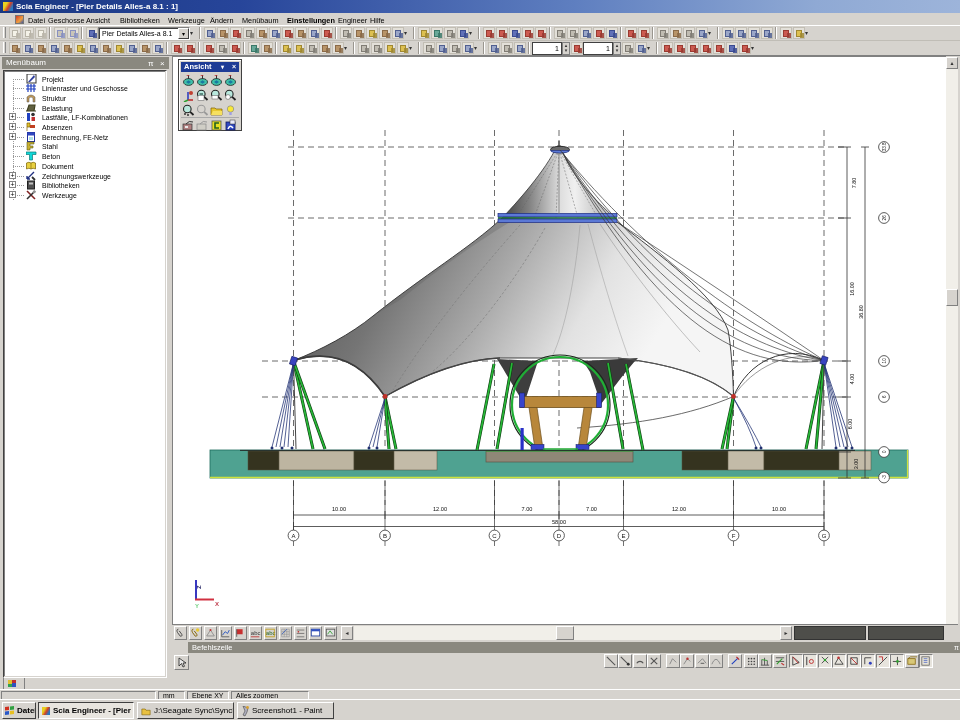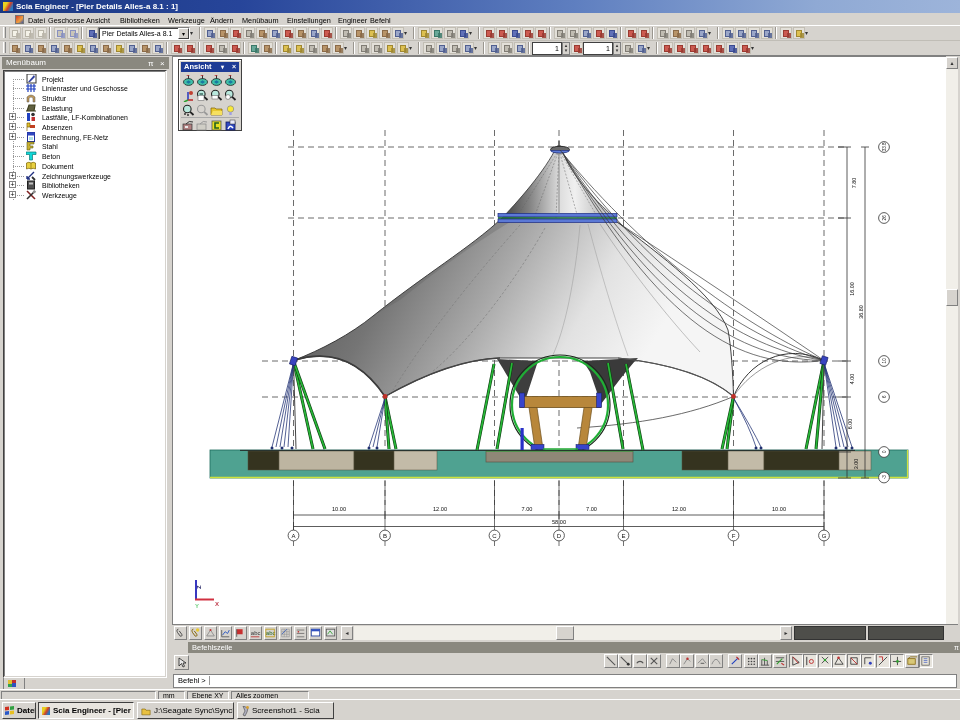--- a/index.html
+++ b/index.html
@@ -52,23 +52,23 @@
     </div>
     <div id="menubar" class="abs">
       <span style="left:15px;top:1.5px;width:9px;height:9px;background:linear-gradient(135deg,#d04028,#f0a040 60%,#3858a8);border:1px solid #777;"></span>
       <span style="left:28px;">Datei</span>
       <span style="left:48px;">Geschosse</span>
       <span style="left:86px;">Ansicht</span>
       <span style="left:120px;">Bibliotheken</span>
       <span style="left:168px;">Werkzeuge</span>
       <span style="left:210px;">Ändern</span>
       <span style="left:242px;">Menübaum</span>
-      <span style="left:287px;">Einstellungen</span>
+      <span style="left:287px;font-weight:bold;">Einstellungen</span>
       <span style="left:338px;">Engineer</span>
-      <span style="left:370px;">Befehl</span>
+      <span style="left:370px;">Hilfe</span>
     </div>
     <div class="tbrow abs" id="tb1" style="top:26px;border-bottom:1px solid #c0bdb6;">
       <div style="position:absolute;left:2px;top:1px;white-space:nowrap;"><span class="grip"></span><span class="ic" style="width:12px;"><i style="position:absolute;left:2px;top:2px;width:6px;height:7px;background:#f4f2e8;border:1px solid #b8b4a8;"></i><i style="position:absolute;left:6px;top:5px;width:4px;height:5px;background:#b8b4a8;opacity:.85;"></i></span><span class="ic" style="width:12px;"><i style="position:absolute;left:2px;top:2px;width:6px;height:7px;background:#f4f2e8;border:1px solid #b8b4a8;"></i><i style="position:absolute;left:6px;top:5px;width:4px;height:5px;background:#b8b4a8;opacity:.85;"></i></span><span class="ic" style="width:12px;"><i style="position:absolute;left:2px;top:2px;width:6px;height:7px;background:#f4f2e8;border:1px solid #b8b4a8;"></i><i style="position:absolute;left:6px;top:5px;width:4px;height:5px;background:#b8b4a8;opacity:.85;"></i></span><span class="tsep"></span><span class="ic" style="width:12px;"><i style="position:absolute;left:2px;top:2px;width:6px;height:7px;background:#c8c4b8;border:1px solid #8890c0;"></i><i style="position:absolute;left:6px;top:5px;width:4px;height:5px;background:#8890c0;opacity:.85;"></i></span><span class="ic" style="width:12px;"><i style="position:absolute;left:2px;top:2px;width:6px;height:7px;background:#c8c4b8;border:1px solid #8890c0;"></i><i style="position:absolute;left:6px;top:5px;width:4px;height:5px;background:#8890c0;opacity:.85;"></i></span><span class="tsep"></span><span class="ic" style="width:12px;"><i style="position:absolute;left:2px;top:2px;width:6px;height:7px;background:#6070b8;border:1px solid #3a4a90;"></i><i style="position:absolute;left:6px;top:5px;width:4px;height:5px;background:#3a4a90;opacity:.85;"></i></span><span style="display:inline-block;width:92px;height:13px;background:#fff;border:1px solid #808080;border-bottom-color:#fff;border-right-color:#fff;box-shadow:inset 1px 1px 0 #404040;font-size:7px;line-height:12px;padding-left:3px;vertical-align:top;">Pier Details Alles-a 8.1<span style="float:right;width:11px;height:11px;background:#d6d3ce;border:1px solid #fff;border-bottom-color:#404040;border-right-color:#404040;font-size:6px;line-height:10px;text-align:center;">▾</span></span><span class="dd">▾</span><span class="tsep"></span><span class="ic" style="width:12px;"><i style="position:absolute;left:2px;top:2px;width:6px;height:7px;background:#9aa6c8;border:1px solid #505f90;"></i><i style="position:absolute;left:6px;top:5px;width:4px;height:5px;background:#505f90;opacity:.85;"></i></span><span class="ic" style="width:12px;"><i style="position:absolute;left:2px;top:2px;width:6px;height:7px;background:#b89468;border:1px solid #8a6a48;"></i><i style="position:absolute;left:6px;top:5px;width:4px;height:5px;background:#8a6a48;opacity:.85;"></i></span><span class="ic" style="width:12px;"><i style="position:absolute;left:2px;top:2px;width:6px;height:7px;background:#cc5a50;border:1px solid #9a3a30;"></i><i style="position:absolute;left:6px;top:5px;width:4px;height:5px;background:#9a3a30;opacity:.85;"></i></span><span class="ic" style="width:12px;"><i style="position:absolute;left:2px;top:2px;width:6px;height:7px;background:#c0bcb2;border:1px solid #807c74;"></i><i style="position:absolute;left:6px;top:5px;width:4px;height:5px;background:#807c74;opacity:.85;"></i></span><span class="ic" style="width:12px;"><i style="position:absolute;left:2px;top:2px;width:6px;height:7px;background:#b89468;border:1px solid #8a6a48;"></i><i style="position:absolute;left:6px;top:5px;width:4px;height:5px;background:#8a6a48;opacity:.85;"></i></span><span class="ic" style="width:12px;"><i style="position:absolute;left:2px;top:2px;width:6px;height:7px;background:#9aa6c8;border:1px solid #505f90;"></i><i style="position:absolute;left:6px;top:5px;width:4px;height:5px;background:#505f90;opacity:.85;"></i></span><span class="ic" style="width:12px;"><i style="position:absolute;left:2px;top:2px;width:6px;height:7px;background:#cc5a50;border:1px solid #9a3a30;"></i><i style="position:absolute;left:6px;top:5px;width:4px;height:5px;background:#9a3a30;opacity:.85;"></i></span><span class="ic" style="width:12px;"><i style="position:absolute;left:2px;top:2px;width:6px;height:7px;background:#b89468;border:1px solid #8a6a48;"></i><i style="position:absolute;left:6px;top:5px;width:4px;height:5px;background:#8a6a48;opacity:.85;"></i></span><span class="ic" style="width:12px;"><i style="position:absolute;left:2px;top:2px;width:6px;height:7px;background:#9aa6c8;border:1px solid #505f90;"></i><i style="position:absolute;left:6px;top:5px;width:4px;height:5px;background:#505f90;opacity:.85;"></i></span><span class="ic" style="width:12px;"><i style="position:absolute;left:2px;top:2px;width:6px;height:7px;background:#cc5a50;border:1px solid #9a3a30;"></i><i style="position:absolute;left:6px;top:5px;width:4px;height:5px;background:#9a3a30;opacity:.85;"></i></span><span class="tsep"></span><span class="ic" style="width:12px;"><i style="position:absolute;left:2px;top:2px;width:6px;height:7px;background:#c0bcb2;border:1px solid #807c74;"></i><i style="position:absolute;left:6px;top:5px;width:4px;height:5px;background:#807c74;opacity:.85;"></i></span><span class="ic" style="width:12px;"><i style="position:absolute;left:2px;top:2px;width:6px;height:7px;background:#b89468;border:1px solid #8a6a48;"></i><i style="position:absolute;left:6px;top:5px;width:4px;height:5px;background:#8a6a48;opacity:.85;"></i></span><span class="ic" style="width:12px;"><i style="position:absolute;left:2px;top:2px;width:6px;height:7px;background:#ddc050;border:1px solid #a08830;"></i><i style="position:absolute;left:6px;top:5px;width:4px;height:5px;background:#a08830;opacity:.85;"></i></span><span class="ic" style="width:12px;"><i style="position:absolute;left:2px;top:2px;width:6px;height:7px;background:#b89468;border:1px solid #8a6a48;"></i><i style="position:absolute;left:6px;top:5px;width:4px;height:5px;background:#8a6a48;opacity:.85;"></i></span><span class="ic" style="width:12px;"><i style="position:absolute;left:2px;top:2px;width:6px;height:7px;background:#9aa6c8;border:1px solid #505f90;"></i><i style="position:absolute;left:6px;top:5px;width:4px;height:5px;background:#505f90;opacity:.85;"></i></span><span class="dd">▾</span><span class="tsep"></span><span class="ic" style="width:12px;"><i style="position:absolute;left:2px;top:2px;width:6px;height:7px;background:#ddc050;border:1px solid #a08830;"></i><i style="position:absolute;left:6px;top:5px;width:4px;height:5px;background:#a08830;opacity:.85;"></i></span><span class="ic" style="width:12px;"><i style="position:absolute;left:2px;top:2px;width:6px;height:7px;background:#68a898;border:1px solid #3a7868;"></i><i style="position:absolute;left:6px;top:5px;width:4px;height:5px;background:#3a7868;opacity:.85;"></i></span><span class="ic" style="width:12px;"><i style="position:absolute;left:2px;top:2px;width:6px;height:7px;background:#c0bcb2;border:1px solid #807c74;"></i><i style="position:absolute;left:6px;top:5px;width:4px;height:5px;background:#807c74;opacity:.85;"></i></span><span class="ic" style="width:12px;"><i style="position:absolute;left:2px;top:2px;width:6px;height:7px;background:#6070b8;border:1px solid #3a4a90;"></i><i style="position:absolute;left:6px;top:5px;width:4px;height:5px;background:#3a4a90;opacity:.85;"></i></span><span class="dd">▾</span><span class="tsep"></span><span class="ic" style="width:12px;"><i style="position:absolute;left:2px;top:2px;width:6px;height:7px;background:#cc5a50;border:1px solid #9a3a30;"></i><i style="position:absolute;left:6px;top:5px;width:4px;height:5px;background:#9a3a30;opacity:.85;"></i></span><span class="ic" style="width:12px;"><i style="position:absolute;left:2px;top:2px;width:6px;height:7px;background:#cc5a50;border:1px solid #9a3a30;"></i><i style="position:absolute;left:6px;top:5px;width:4px;height:5px;background:#9a3a30;opacity:.85;"></i></span><span class="ic" style="width:12px;"><i style="position:absolute;left:2px;top:2px;width:6px;height:7px;background:#6070b8;border:1px solid #3a4a90;"></i><i style="position:absolute;left:6px;top:5px;width:4px;height:5px;background:#3a4a90;opacity:.85;"></i></span><span class="ic" style="width:12px;"><i style="position:absolute;left:2px;top:2px;width:6px;height:7px;background:#cc5a50;border:1px solid #9a3a30;"></i><i style="position:absolute;left:6px;top:5px;width:4px;height:5px;background:#9a3a30;opacity:.85;"></i></span><span class="ic" style="width:12px;"><i style="position:absolute;left:2px;top:2px;width:6px;height:7px;background:#cc5a50;border:1px solid #9a3a30;"></i><i style="position:absolute;left:6px;top:5px;width:4px;height:5px;background:#9a3a30;opacity:.85;"></i></span><span class="tsep"></span><span class="ic" style="width:12px;"><i style="position:absolute;left:2px;top:2px;width:6px;height:7px;background:#c0bcb2;border:1px solid #807c74;"></i><i style="position:absolute;left:6px;top:5px;width:4px;height:5px;background:#807c74;opacity:.85;"></i></span><span class="ic" style="width:12px;"><i style="position:absolute;left:2px;top:2px;width:6px;height:7px;background:#c0bcb2;border:1px solid #807c74;"></i><i style="position:absolute;left:6px;top:5px;width:4px;height:5px;background:#807c74;opacity:.85;"></i></span><span class="ic" style="width:12px;"><i style="position:absolute;left:2px;top:2px;width:6px;height:7px;background:#9aa6c8;border:1px solid #505f90;"></i><i style="position:absolute;left:6px;top:5px;width:4px;height:5px;background:#505f90;opacity:.85;"></i></span><span class="ic" style="width:12px;"><i style="position:absolute;left:2px;top:2px;width:6px;height:7px;background:#cc5a50;border:1px solid #9a3a30;"></i><i style="position:absolute;left:6px;top:5px;width:4px;height:5px;background:#9a3a30;opacity:.85;"></i></span><span class="ic" style="width:12px;"><i style="position:absolute;left:2px;top:2px;width:6px;height:7px;background:#6070b8;border:1px solid #3a4a90;"></i><i style="position:absolute;left:6px;top:5px;width:4px;height:5px;background:#3a4a90;opacity:.85;"></i></span><span class="tsep"></span><span class="ic" style="width:12px;"><i style="position:absolute;left:2px;top:2px;width:6px;height:7px;background:#cc5a50;border:1px solid #9a3a30;"></i><i style="position:absolute;left:6px;top:5px;width:4px;height:5px;background:#9a3a30;opacity:.85;"></i></span><span class="ic" style="width:12px;"><i style="position:absolute;left:2px;top:2px;width:6px;height:7px;background:#cc5a50;border:1px solid #9a3a30;"></i><i style="position:absolute;left:6px;top:5px;width:4px;height:5px;background:#9a3a30;opacity:.85;"></i></span><span class="tsep"></span><span class="ic" style="width:12px;"><i style="position:absolute;left:2px;top:2px;width:6px;height:7px;background:#c0bcb2;border:1px solid #807c74;"></i><i style="position:absolute;left:6px;top:5px;width:4px;height:5px;background:#807c74;opacity:.85;"></i></span><span class="ic" style="width:12px;"><i style="position:absolute;left:2px;top:2px;width:6px;height:7px;background:#b89468;border:1px solid #8a6a48;"></i><i style="position:absolute;left:6px;top:5px;width:4px;height:5px;background:#8a6a48;opacity:.85;"></i></span><span class="ic" style="width:12px;"><i style="position:absolute;left:2px;top:2px;width:6px;height:7px;background:#c0bcb2;border:1px solid #807c74;"></i><i style="position:absolute;left:6px;top:5px;width:4px;height:5px;background:#807c74;opacity:.85;"></i></span><span class="ic" style="width:12px;"><i style="position:absolute;left:2px;top:2px;width:6px;height:7px;background:#9aa6c8;border:1px solid #505f90;"></i><i style="position:absolute;left:6px;top:5px;width:4px;height:5px;background:#505f90;opacity:.85;"></i></span><span class="dd">▾</span><span class="tsep"></span><span class="ic" style="width:12px;"><i style="position:absolute;left:2px;top:2px;width:6px;height:7px;background:#9aa6c8;border:1px solid #505f90;"></i><i style="position:absolute;left:6px;top:5px;width:4px;height:5px;background:#505f90;opacity:.85;"></i></span><span class="ic" style="width:12px;"><i style="position:absolute;left:2px;top:2px;width:6px;height:7px;background:#9aa6c8;border:1px solid #505f90;"></i><i style="position:absolute;left:6px;top:5px;width:4px;height:5px;background:#505f90;opacity:.85;"></i></span><span class="ic" style="width:12px;"><i style="position:absolute;left:2px;top:2px;width:6px;height:7px;background:#9aa6c8;border:1px solid #505f90;"></i><i style="position:absolute;left:6px;top:5px;width:4px;height:5px;background:#505f90;opacity:.85;"></i></span><span class="ic" style="width:12px;"><i style="position:absolute;left:2px;top:2px;width:6px;height:7px;background:#9aa6c8;border:1px solid #505f90;"></i><i style="position:absolute;left:6px;top:5px;width:4px;height:5px;background:#505f90;opacity:.85;"></i></span><span class="tsep"></span><span class="ic" style="width:12px;"><i style="position:absolute;left:2px;top:2px;width:6px;height:7px;background:#cc5a50;border:1px solid #9a3a30;"></i><i style="position:absolute;left:6px;top:5px;width:4px;height:5px;background:#9a3a30;opacity:.85;"></i></span><span class="ic" style="width:12px;"><i style="position:absolute;left:2px;top:2px;width:6px;height:7px;background:#ddc050;border:1px solid #a08830;"></i><i style="position:absolute;left:6px;top:5px;width:4px;height:5px;background:#a08830;opacity:.85;"></i></span><span class="dd">▾</span></div>
     </div>
     <div class="tbrow abs" id="tb2" style="top:41px;border-bottom:1px solid #808080;">
       <div style="position:absolute;left:2px;top:1px;white-space:nowrap;"><span class="grip"></span><span class="ic" style="width:12px;"><i style="position:absolute;left:2px;top:2px;width:6px;height:7px;background:#b89468;border:1px solid #8a6a48;"></i><i style="position:absolute;left:6px;top:5px;width:4px;height:5px;background:#8a6a48;opacity:.85;"></i></span><span class="ic" style="width:12px;"><i style="position:absolute;left:2px;top:2px;width:6px;height:7px;background:#9aa6c8;border:1px solid #505f90;"></i><i style="position:absolute;left:6px;top:5px;width:4px;height:5px;background:#505f90;opacity:.85;"></i></span><span class="ic" style="width:12px;"><i style="position:absolute;left:2px;top:2px;width:6px;height:7px;background:#b89468;border:1px solid #8a6a48;"></i><i style="position:absolute;left:6px;top:5px;width:4px;height:5px;background:#8a6a48;opacity:.85;"></i></span><span class="ic" style="width:12px;"><i style="position:absolute;left:2px;top:2px;width:6px;height:7px;background:#9aa6c8;border:1px solid #505f90;"></i><i style="position:absolute;left:6px;top:5px;width:4px;height:5px;background:#505f90;opacity:.85;"></i></span><span class="ic" style="width:12px;"><i style="position:absolute;left:2px;top:2px;width:6px;height:7px;background:#b89468;border:1px solid #8a6a48;"></i><i style="position:absolute;left:6px;top:5px;width:4px;height:5px;background:#8a6a48;opacity:.85;"></i></span><span class="ic" style="width:12px;"><i style="position:absolute;left:2px;top:2px;width:6px;height:7px;background:#ddc050;border:1px solid #a08830;"></i><i style="position:absolute;left:6px;top:5px;width:4px;height:5px;background:#a08830;opacity:.85;"></i></span><span class="ic" style="width:12px;"><i style="position:absolute;left:2px;top:2px;width:6px;height:7px;background:#9aa6c8;border:1px solid #505f90;"></i><i style="position:absolute;left:6px;top:5px;width:4px;height:5px;background:#505f90;opacity:.85;"></i></span><span class="ic" style="width:12px;"><i style="position:absolute;left:2px;top:2px;width:6px;height:7px;background:#b89468;border:1px solid #8a6a48;"></i><i style="position:absolute;left:6px;top:5px;width:4px;height:5px;background:#8a6a48;opacity:.85;"></i></span><span class="ic" style="width:12px;"><i style="position:absolute;left:2px;top:2px;width:6px;height:7px;background:#ddc050;border:1px solid #a08830;"></i><i style="position:absolute;left:6px;top:5px;width:4px;height:5px;background:#a08830;opacity:.85;"></i></span><span class="ic" style="width:12px;"><i style="position:absolute;left:2px;top:2px;width:6px;height:7px;background:#9aa6c8;border:1px solid #505f90;"></i><i style="position:absolute;left:6px;top:5px;width:4px;height:5px;background:#505f90;opacity:.85;"></i></span><span class="ic" style="width:12px;"><i style="position:absolute;left:2px;top:2px;width:6px;height:7px;background:#b89468;border:1px solid #8a6a48;"></i><i style="position:absolute;left:6px;top:5px;width:4px;height:5px;background:#8a6a48;opacity:.85;"></i></span><span class="ic" style="width:12px;"><i style="position:absolute;left:2px;top:2px;width:6px;height:7px;background:#9aa6c8;border:1px solid #505f90;"></i><i style="position:absolute;left:6px;top:5px;width:4px;height:5px;background:#505f90;opacity:.85;"></i></span><span class="tsep"></span><span class="ic" style="width:12px;"><i style="position:absolute;left:2px;top:2px;width:6px;height:7px;background:#cc5a50;border:1px solid #9a3a30;"></i><i style="position:absolute;left:6px;top:5px;width:4px;height:5px;background:#9a3a30;opacity:.85;"></i></span><span class="ic" style="width:12px;"><i style="position:absolute;left:2px;top:2px;width:6px;height:7px;background:#cc5a50;border:1px solid #9a3a30;"></i><i style="position:absolute;left:6px;top:5px;width:4px;height:5px;background:#9a3a30;opacity:.85;"></i></span><span class="tsep"></span><span class="ic" style="width:12px;"><i style="position:absolute;left:2px;top:2px;width:6px;height:7px;background:#cc5a50;border:1px solid #9a3a30;"></i><i style="position:absolute;left:6px;top:5px;width:4px;height:5px;background:#9a3a30;opacity:.85;"></i></span><span class="ic" style="width:12px;"><i style="position:absolute;left:2px;top:2px;width:6px;height:7px;background:#c0bcb2;border:1px solid #807c74;"></i><i style="position:absolute;left:6px;top:5px;width:4px;height:5px;background:#807c74;opacity:.85;"></i></span><span class="ic" style="width:12px;"><i style="position:absolute;left:2px;top:2px;width:6px;height:7px;background:#cc5a50;border:1px solid #9a3a30;"></i><i style="position:absolute;left:6px;top:5px;width:4px;height:5px;background:#9a3a30;opacity:.85;"></i></span><span class="tsep"></span><span class="ic" style="width:12px;"><i style="position:absolute;left:2px;top:2px;width:6px;height:7px;background:#68a898;border:1px solid #3a7868;"></i><i style="position:absolute;left:6px;top:5px;width:4px;height:5px;background:#3a7868;opacity:.85;"></i></span><span class="ic" style="width:12px;"><i style="position:absolute;left:2px;top:2px;width:6px;height:7px;background:#b89468;border:1px solid #8a6a48;"></i><i style="position:absolute;left:6px;top:5px;width:4px;height:5px;background:#8a6a48;opacity:.85;"></i></span><span class="tsep"></span><span class="ic" style="width:12px;"><i style="position:absolute;left:2px;top:2px;width:6px;height:7px;background:#ddc050;border:1px solid #a08830;"></i><i style="position:absolute;left:6px;top:5px;width:4px;height:5px;background:#a08830;opacity:.85;"></i></span><span class="ic" style="width:12px;"><i style="position:absolute;left:2px;top:2px;width:6px;height:7px;background:#ddc050;border:1px solid #a08830;"></i><i style="position:absolute;left:6px;top:5px;width:4px;height:5px;background:#a08830;opacity:.85;"></i></span><span class="ic" style="width:12px;"><i style="position:absolute;left:2px;top:2px;width:6px;height:7px;background:#c0bcb2;border:1px solid #807c74;"></i><i style="position:absolute;left:6px;top:5px;width:4px;height:5px;background:#807c74;opacity:.85;"></i></span><span class="ic" style="width:12px;"><i style="position:absolute;left:2px;top:2px;width:6px;height:7px;background:#b89468;border:1px solid #8a6a48;"></i><i style="position:absolute;left:6px;top:5px;width:4px;height:5px;background:#8a6a48;opacity:.85;"></i></span><span class="ic" style="width:12px;"><i style="position:absolute;left:2px;top:2px;width:6px;height:7px;background:#b89468;border:1px solid #8a6a48;"></i><i style="position:absolute;left:6px;top:5px;width:4px;height:5px;background:#8a6a48;opacity:.85;"></i></span><span class="dd">▾</span><span class="tsep"></span><span class="ic" style="width:12px;"><i style="position:absolute;left:2px;top:2px;width:6px;height:7px;background:#c0bcb2;border:1px solid #807c74;"></i><i style="position:absolute;left:6px;top:5px;width:4px;height:5px;background:#807c74;opacity:.85;"></i></span><span class="ic" style="width:12px;"><i style="position:absolute;left:2px;top:2px;width:6px;height:7px;background:#c0bcb2;border:1px solid #807c74;"></i><i style="position:absolute;left:6px;top:5px;width:4px;height:5px;background:#807c74;opacity:.85;"></i></span><span class="ic" style="width:12px;"><i style="position:absolute;left:2px;top:2px;width:6px;height:7px;background:#ddc050;border:1px solid #a08830;"></i><i style="position:absolute;left:6px;top:5px;width:4px;height:5px;background:#a08830;opacity:.85;"></i></span><span class="ic" style="width:12px;"><i style="position:absolute;left:2px;top:2px;width:6px;height:7px;background:#ddc050;border:1px solid #a08830;"></i><i style="position:absolute;left:6px;top:5px;width:4px;height:5px;background:#a08830;opacity:.85;"></i></span><span class="dd">▾</span><span class="tsep"></span><span class="ic" style="width:12px;"><i style="position:absolute;left:2px;top:2px;width:6px;height:7px;background:#c0bcb2;border:1px solid #807c74;"></i><i style="position:absolute;left:6px;top:5px;width:4px;height:5px;background:#807c74;opacity:.85;"></i></span><span class="ic" style="width:12px;"><i style="position:absolute;left:2px;top:2px;width:6px;height:7px;background:#9aa6c8;border:1px solid #505f90;"></i><i style="position:absolute;left:6px;top:5px;width:4px;height:5px;background:#505f90;opacity:.85;"></i></span><span class="ic" style="width:12px;"><i style="position:absolute;left:2px;top:2px;width:6px;height:7px;background:#c0bcb2;border:1px solid #807c74;"></i><i style="position:absolute;left:6px;top:5px;width:4px;height:5px;background:#807c74;opacity:.85;"></i></span><span class="ic" style="width:12px;"><i style="position:absolute;left:2px;top:2px;width:6px;height:7px;background:#9aa6c8;border:1px solid #505f90;"></i><i style="position:absolute;left:6px;top:5px;width:4px;height:5px;background:#505f90;opacity:.85;"></i></span><span class="dd">▾</span><span class="tsep"></span><span class="ic" style="width:12px;"><i style="position:absolute;left:2px;top:2px;width:6px;height:7px;background:#9aa6c8;border:1px solid #505f90;"></i><i style="position:absolute;left:6px;top:5px;width:4px;height:5px;background:#505f90;opacity:.85;"></i></span><span class="ic" style="width:12px;"><i style="position:absolute;left:2px;top:2px;width:6px;height:7px;background:#c0bcb2;border:1px solid #807c74;"></i><i style="position:absolute;left:6px;top:5px;width:4px;height:5px;background:#807c74;opacity:.85;"></i></span><span class="ic" style="width:12px;"><i style="position:absolute;left:2px;top:2px;width:6px;height:7px;background:#9aa6c8;border:1px solid #505f90;"></i><i style="position:absolute;left:6px;top:5px;width:4px;height:5px;background:#505f90;opacity:.85;"></i></span><span class="tsep"></span><span style="display:inline-block;width:30px;height:13px;background:#fff;border:1px solid #404040;font-size:7px;line-height:11px;text-align:right;padding-right:2px;vertical-align:top;">1</span><span style="display:inline-block;width:8px;height:13px;background:#d6d3ce;border:1px solid #808080;vertical-align:top;font-size:5px;line-height:5px;text-align:center;color:#333;">▴<br>▾</span><span class="ic" style="width:12px;"><i style="position:absolute;left:2px;top:2px;width:6px;height:7px;background:#cc5a50;border:1px solid #9a3a30;"></i><i style="position:absolute;left:6px;top:5px;width:4px;height:5px;background:#9a3a30;opacity:.85;"></i></span><span style="display:inline-block;width:30px;height:13px;background:#fff;border:1px solid #404040;font-size:7px;line-height:11px;text-align:right;padding-right:2px;vertical-align:top;">1</span><span style="display:inline-block;width:8px;height:13px;background:#d6d3ce;border:1px solid #808080;vertical-align:top;font-size:5px;line-height:5px;text-align:center;color:#333;">▴<br>▾</span><span class="ic" style="width:12px;"><i style="position:absolute;left:2px;top:2px;width:6px;height:7px;background:#c0bcb2;border:1px solid #807c74;"></i><i style="position:absolute;left:6px;top:5px;width:4px;height:5px;background:#807c74;opacity:.85;"></i></span><span class="ic" style="width:12px;"><i style="position:absolute;left:2px;top:2px;width:6px;height:7px;background:#9aa6c8;border:1px solid #505f90;"></i><i style="position:absolute;left:6px;top:5px;width:4px;height:5px;background:#505f90;opacity:.85;"></i></span><span class="dd">▾</span><span class="tsep"></span><span class="ic" style="width:12px;"><i style="position:absolute;left:2px;top:2px;width:6px;height:7px;background:#cc5a50;border:1px solid #9a3a30;"></i><i style="position:absolute;left:6px;top:5px;width:4px;height:5px;background:#9a3a30;opacity:.85;"></i></span><span class="ic" style="width:12px;"><i style="position:absolute;left:2px;top:2px;width:6px;height:7px;background:#cc5a50;border:1px solid #9a3a30;"></i><i style="position:absolute;left:6px;top:5px;width:4px;height:5px;background:#9a3a30;opacity:.85;"></i></span><span class="ic" style="width:12px;"><i style="position:absolute;left:2px;top:2px;width:6px;height:7px;background:#cc5a50;border:1px solid #9a3a30;"></i><i style="position:absolute;left:6px;top:5px;width:4px;height:5px;background:#9a3a30;opacity:.85;"></i></span><span class="ic" style="width:12px;"><i style="position:absolute;left:2px;top:2px;width:6px;height:7px;background:#cc5a50;border:1px solid #9a3a30;"></i><i style="position:absolute;left:6px;top:5px;width:4px;height:5px;background:#9a3a30;opacity:.85;"></i></span><span class="ic" style="width:12px;"><i style="position:absolute;left:2px;top:2px;width:6px;height:7px;background:#cc5a50;border:1px solid #9a3a30;"></i><i style="position:absolute;left:6px;top:5px;width:4px;height:5px;background:#9a3a30;opacity:.85;"></i></span><span class="ic" style="width:12px;"><i style="position:absolute;left:2px;top:2px;width:6px;height:7px;background:#6070b8;border:1px solid #3a4a90;"></i><i style="position:absolute;left:6px;top:5px;width:4px;height:5px;background:#3a4a90;opacity:.85;"></i></span><span class="ic" style="width:12px;"><i style="position:absolute;left:2px;top:2px;width:6px;height:7px;background:#cc5a50;border:1px solid #9a3a30;"></i><i style="position:absolute;left:6px;top:5px;width:4px;height:5px;background:#9a3a30;opacity:.85;"></i></span><span class="dd">▾</span></div>
     </div>
     <div id="lpanel" class="abs">
       <div id="lphead" class="abs">Menübaum<span style="position:absolute;left:146px;top:1px;font-size:8px;color:#fff;">π</span><span style="position:absolute;left:158px;top:1px;font-size:8px;color:#fff;">×</span></div>
       <div id="treebox" class="abs">
@@ -636,35 +636,34 @@
       </svg>
       <svg style="position:absolute;left:733px;top:1px;width:14px;height:14px;background:#d6d3ce;border:1px solid #fff;border-bottom-color:#808080;border-right-color:#808080;" viewBox="0 0 13 13">
         <rect x="2" y="4" width="8" height="6" fill="#d8c878" stroke="#806000" stroke-width="0.8"></rect>
         <path d="M2 4 L5 2 L12 2" fill="none" stroke="#806000" stroke-width="0.8"></path>
       </svg>
       <svg style="position:absolute;left:747px;top:1px;width:14px;height:14px;background:#e7e4dd;border:1px solid #808080;border-bottom-color:#fff;border-right-color:#fff;" viewBox="0 0 13 13">
         <rect x="2" y="2" width="8" height="9" fill="#e8e4d8" stroke="#555" stroke-width="0.8"></rect>
         <path d="M4 4 h4 M4 6 h4 M4 8 h4" stroke="#3050c0" stroke-width="0.7"></path>
       </svg>
     </div>
-    <div id="cmdline" class="abs"><span style="border-right:1px solid #999;padding-right:3px;">Befehl &gt;</span></div>
     <div id="statusbar" class="abs">
       <span class="sseg" style="left:1px;width:155px;"></span>
       <span class="sseg" style="left:158px;width:27px;">mm</span>
       <span class="sseg" style="left:187px;width:42px;">Ebene XY</span>
       <span class="sseg" style="left:231px;width:78px;">Alles zoomen</span>
     </div>
     <div id="taskbar" class="abs">
       <div class="tbtn" style="left:2px;width:34px;font-weight:bold;font-size:8px;"><svg style="position:absolute;left:2px;top:3px;width:10px;height:10px;" viewBox="0 0 10 10">
           <rect x="0" y="1" width="4" height="3.5" fill="#d03020" transform="skewY(-6)"></rect>
           <rect x="5" y="1" width="4" height="3.5" fill="#30a040" transform="skewY(-6)"></rect>
           <rect x="0" y="5.5" width="4" height="3.5" fill="#2858c8" transform="skewY(-6)"></rect>
           <rect x="5" y="5.5" width="4" height="3.5" fill="#e8c020" transform="skewY(-6)"></rect>
         </svg><span style="margin-left:14px;">Datei</span></div>
       <div class="tbtn act" style="left:38px;width:96px;"><span style="display:inline-block;width:8px;height:8px;margin:4px 3px 0 3px;background:linear-gradient(120deg,#e8d020 30%,#d04028 55%,#2878c0 80%);vertical-align:top;"></span>Scia Engineer - [Pier ...</div>
       <div class="tbtn" style="left:137px;width:97px;"><svg style="position:absolute;left:3px;top:4px;width:10px;height:9px;" viewBox="0 0 12 10">
           <path d="M1 2 L5 2 L6 3.5 L11 3.5 L11 9 L1 9 Z" fill="#e8c040" stroke="#806000" stroke-width="0.7"></path>
         </svg><span style="margin-left:16px;">J:\Seagate Sync\SyncRe...</span></div>
       <div class="tbtn" style="left:237px;width:97px;"><svg style="position:absolute;left:3px;top:3px;width:9px;height:11px;" viewBox="0 0 9 11">
           <path d="M2 0 L7 2 L6 6 L4 10 L2 9 L4 5 Z" fill="#b0b0c0" stroke="#444" stroke-width="0.6"></path>
           <circle cx="6.5" cy="1.5" r="1.4" fill="#d8a030"></circle>
-        </svg><span style="margin-left:14px;">Screenshot1 - Scia</span></div>
+        </svg><span style="margin-left:14px;">Screenshot1 - Paint</span></div>
     </div>
   </div>
 </body></html>

